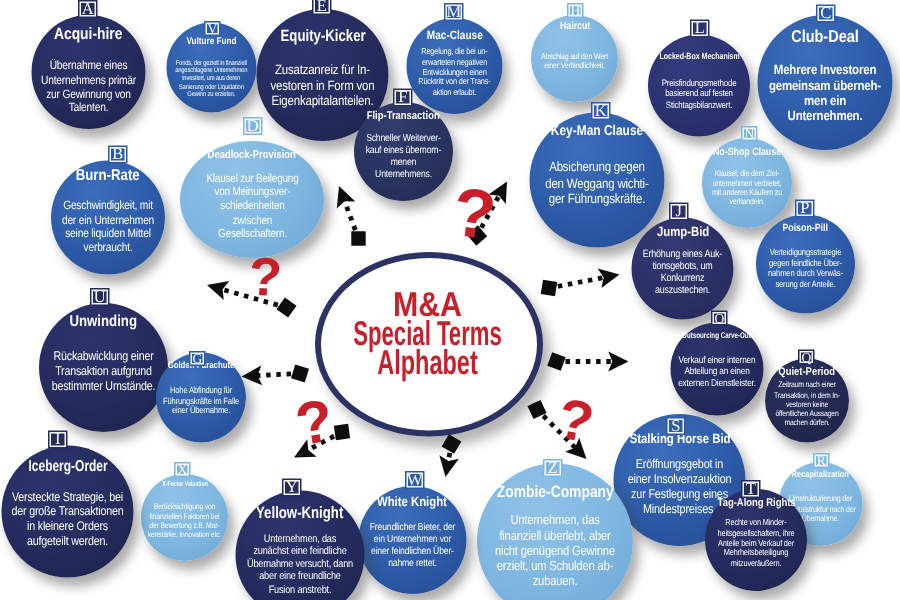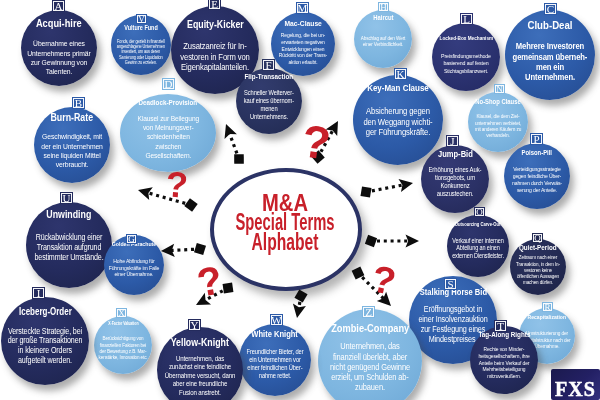--- a/index.html
+++ b/index.html
@@ -191,23 +191,20 @@
 <div class="t" style="color:#ffffff;font-size:10.5px;top:7px;transform:scaleX(0.84);">Unwinding</div>
 </div>
 <div class="badge" style="left:60px;top:192px;width:13px;height:12px;background:#242b5d;font-size:11px;">U</div>
 <div class="c" style="left:104px;top:235px;width:60px;height:60px;">
 <div class="bg" style="background:radial-gradient(circle at 38% 28%, #3d6eba 0%, #2c5aa7 55%, #24498c 100%);">
         <div class="b" style="font-size:6.0px;padding-top:6px;width:112%;">Hohe Abfindung für Führungskräfte im Fal­le einer Übernahme.</div>
       </div>
 <div class="t" style="color:#ffffff;font-size:6.2px;top:6px;transform:scaleX(0.84);">Golden Parachute</div>
 </div>
 <div class="badge" style="left:126px;top:234px;width:11px;height:10px;background:#2c5aa7;font-size:9px;">G</div>
-<div id="fxs">
-      <span>FXS</span>
-    </div>
 <svg class="ov" width="600" height="400" viewBox="0 0 600 400">
 <line x1="185.2" y1="203.4" x2="146.7" y2="192.5" stroke="#0d0d0d" stroke-width="3.2" stroke-dasharray="3 3.8"></line>
 <rect x="186.2" y="200.2" width="9.6" height="9.6" fill="#0d0d0d" transform="rotate(-144.2 191 205)"></rect>
 <path d="M0 0 L-13.5 6.6 L-10.8 0 L-13.5 -6.6 Z" fill="#0d0d0d" transform="translate(138 190) rotate(-164.2)"></path>
 <line x1="194.0" y1="249.3" x2="170.0" y2="250.5" stroke="#0d0d0d" stroke-width="3.2" stroke-dasharray="3 3.8"></line>
 <rect x="195.2" y="244.2" width="9.6" height="9.6" fill="#0d0d0d" transform="rotate(197.1 200 249)"></rect>
 <path d="M0 0 L-13.5 6.6 L-10.8 0 L-13.5 -6.6 Z" fill="#0d0d0d" transform="translate(161 251) rotate(177.1)"></path>
 <line x1="222.7" y1="290.8" x2="203.9" y2="300.8" stroke="#0d0d0d" stroke-width="3.2" stroke-dasharray="3 3.8"></line>
 <rect x="223.2" y="283.2" width="9.6" height="9.6" fill="#0d0d0d" transform="rotate(172.0 228 288)"></rect>
 <path d="M0 0 L-13.5 6.6 L-10.8 0 L-13.5 -6.6 Z" fill="#0d0d0d" transform="translate(196 305) rotate(152.0)"></path>

